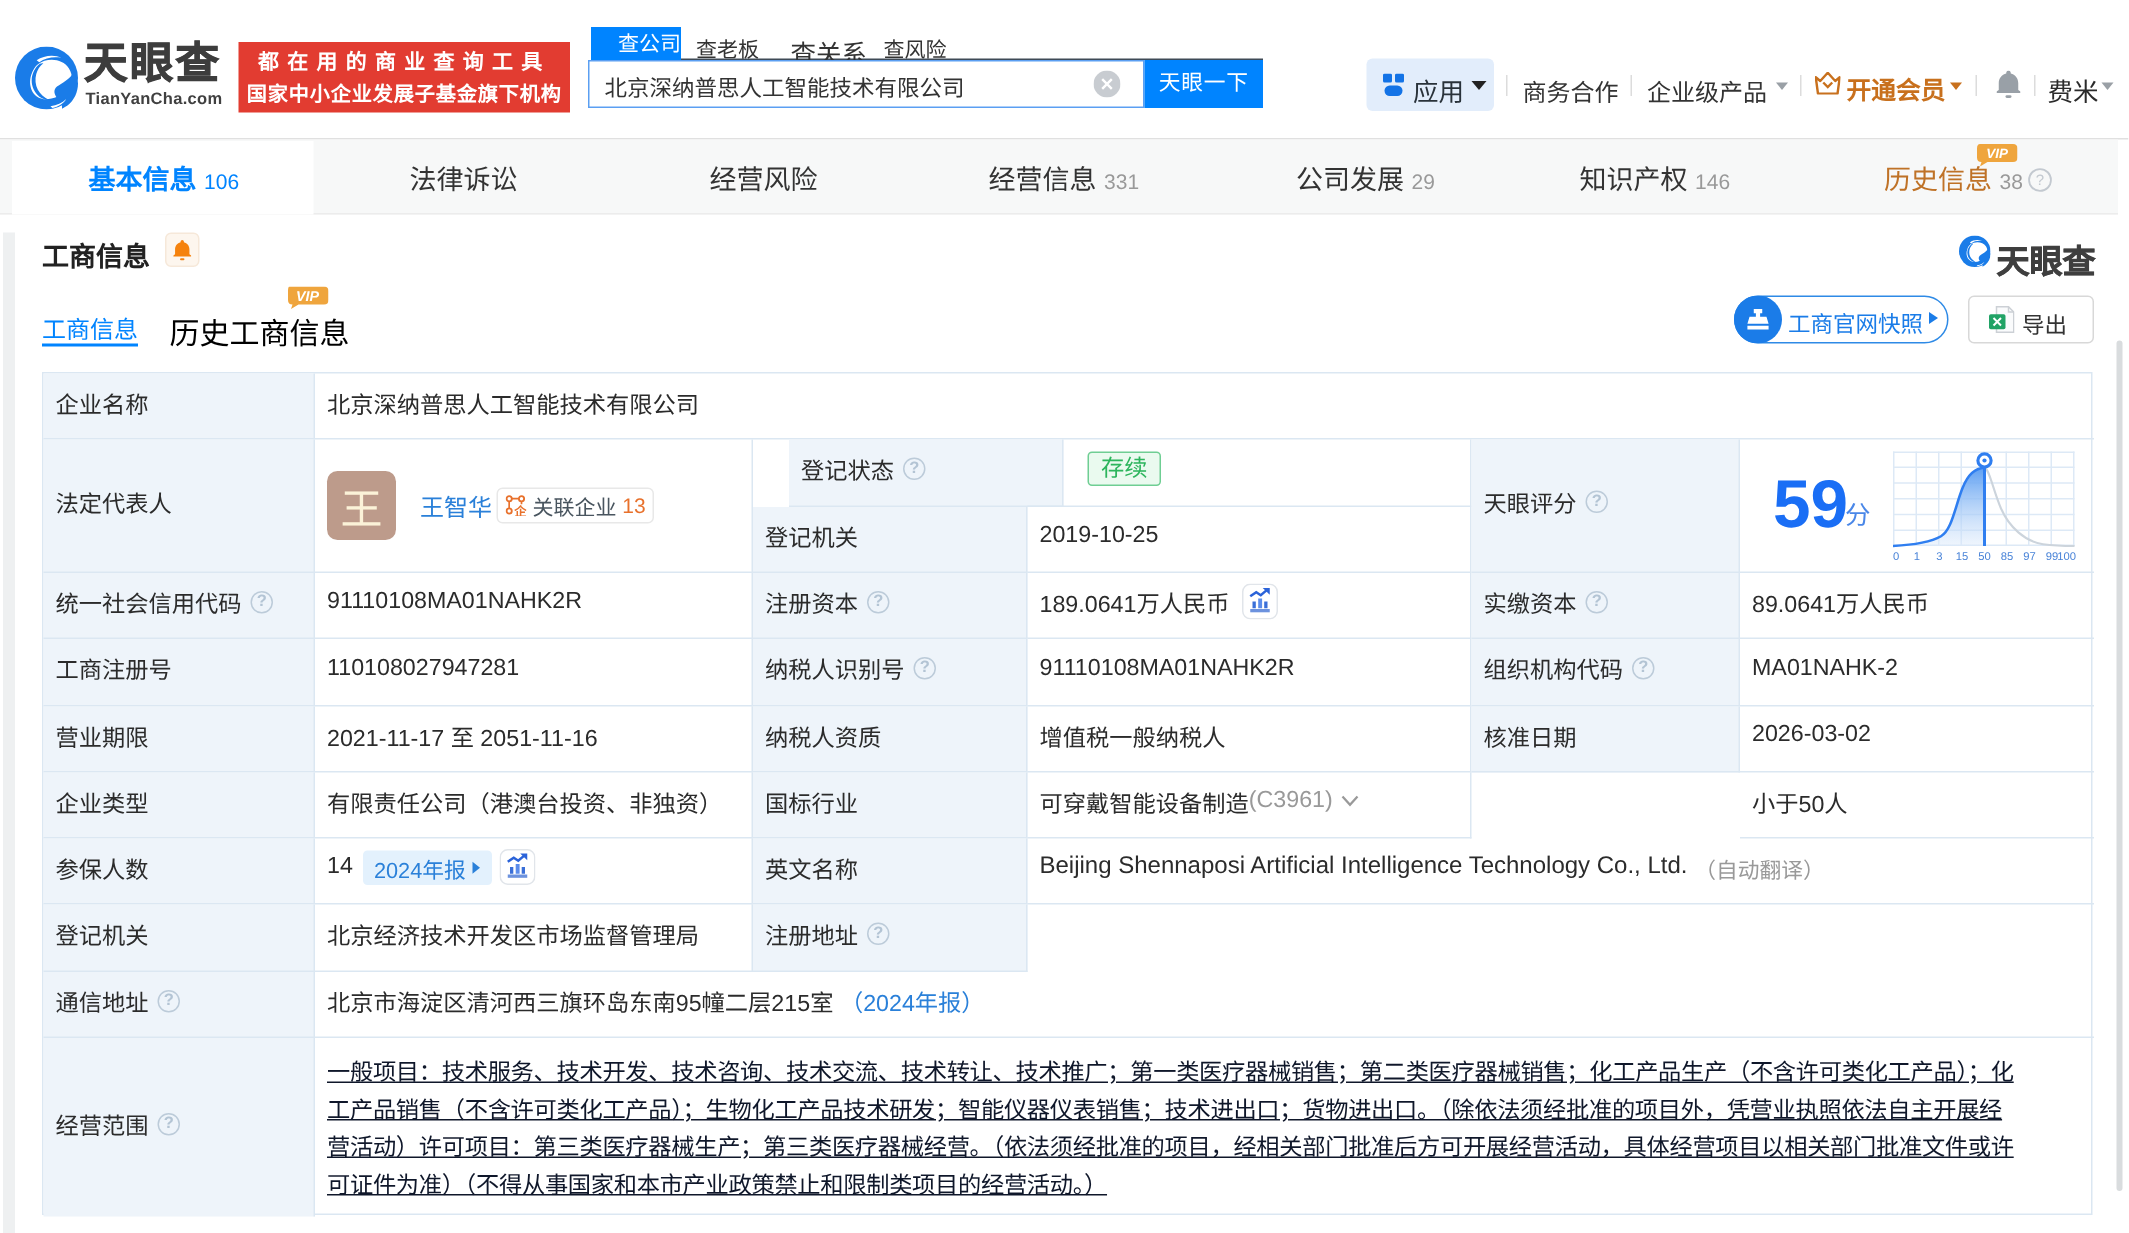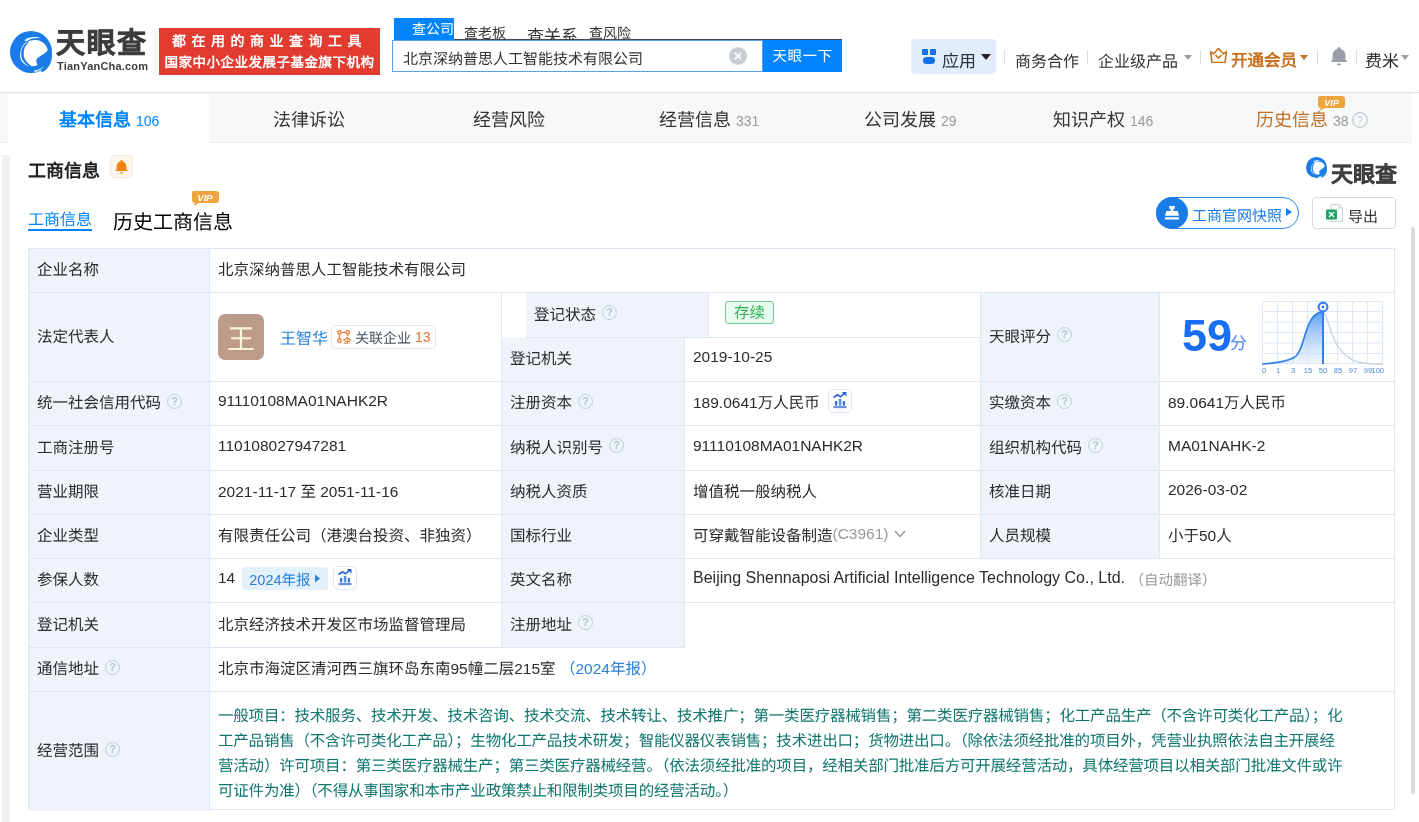--- a/index.html
+++ b/index.html
@@ -241,21 +241,20 @@
   <div class="cell" style="left:1131px;top:222px;width:236px;height:44px;border-right:none;">2026-03-02</div>
 
   <div class="cell lbl" style="left:0;top:266px;width:181px;height:44px;">企业类型</div>
   <div class="cell" style="left:181px;top:266px;width:292px;height:44px;">有限责任公司（港澳台投资、非独资）</div>
   <div class="cell lbl" style="left:473px;top:266px;width:183px;height:44px;">国标行业</div>
   <div class="cell" style="left:656px;top:266px;width:296px;height:44px;">可穿戴智能设备制造<span class="gray">(C3961)</span>
     <svg width="12" height="8" viewBox="0 0 12 8" style="margin-left:5px;">
         <path d="M1,1 L6,6.5 L11,1" fill="none" stroke="#999" stroke-width="1.5"></path>
       </svg>
   </div>
-  <div class="cell lbl" style="left:952px;top:266px;width:179px;height:44px;">人员规模</div>
   <div class="cell" style="left:1131px;top:266px;width:236px;height:44px;border-right:none;">小于50人</div>
 
   <div class="cell lbl" style="left:0;top:310px;width:181px;height:44px;">参保人数</div>
   <div class="cell" style="left:181px;top:310px;width:292px;height:44px;">14
     <span style="margin-left:7px;height:23px;display:inline-flex;align-items:center;background:#e3f1fd;border-radius:3px;padding:0 7px;color:#2a80d9;font-size:14.5px;">2024年报
       <svg width="7" height="9" viewBox="0 0 7 9" style="margin-left:3px;">
           <path d="M1,0.5 L6,4.5 L1,8.5 Z" fill="#2a80d9"></path>
         </svg>
     </span>
     <svg width="24" height="24" viewBox="0 0 24 24" style="margin-left:5px;">
@@ -273,15 +272,15 @@
 
   <div class="cell lbl" style="left:0;top:354px;width:181px;height:45px;">登记机关</div>
   <div class="cell" style="left:181px;top:354px;width:292px;height:45px;">北京经济技术开发区市场监督管理局</div>
   <div class="cell lbl" style="left:473px;top:354px;width:183px;height:45px;">注册地址<span class="q">?</span></div>
 
   <div class="cell lbl" style="left:0;top:399px;width:181px;height:44px;">通信地址<span class="q">?</span></div>
   <div class="cell" style="left:181px;top:399px;width:1186px;height:44px;border-right:none;">北京市海淀区清河西三旗环岛东南95幢二层215室&nbsp;<span class="blue">（2024年报）</span></div>
 
   <div class="cell lbl" style="left:0;top:443px;width:181px;height:119px;border-bottom:none;">经营范围<span class="q">?</span></div>
   <div class="cell" style="left:181px;top:443px;width:1186px;height:119px;border-right:none;border-bottom:none;padding-bottom:0;padding-top:3px;">
-    <div class="nowrap" style="font-size:15.5px;line-height:25px;letter-spacing:-0.2px;color:#0f766e;">一般项目：技术服务、技术开发、技术咨询、技术交流、技术转让、技术推广；第一类医疗器械销售；第二类医疗器械销售；化工产品生产（不含许可类化工产品）；化<br>工产品销售（不含许可类化工产品）；生物化工产品技术研发；智能仪器仪表销售；技术进出口；货物进出口。（除依法须经批准的项目外，凭营业执照依法自主开展经<br>营活动）许可项目：第三类医疗器械生产；第三类医疗器械经营。（依法须经批准的项目，经相关部门批准后方可开展经营活动，具体经营项目以相关部门批准文件或许<br>可证件为准）（不得从事国家和本市产业政策禁止和限制类项目的经营活动。）</div>
+    <div class="nowrap" style="font-size:15.5px;line-height:25px;letter-spacing:-0.2px;color:#0f172a;text-decoration:underline;">一般项目：技术服务、技术开发、技术咨询、技术交流、技术转让、技术推广；第一类医疗器械销售；第二类医疗器械销售；化工产品生产（不含许可类化工产品）；化<br>工产品销售（不含许可类化工产品）；生物化工产品技术研发；智能仪器仪表销售；技术进出口；货物进出口。（除依法须经批准的项目外，凭营业执照依法自主开展经<br>营活动）许可项目：第三类医疗器械生产；第三类医疗器械经营。（依法须经批准的项目，经相关部门批准后方可开展经营活动，具体经营项目以相关部门批准文件或许<br>可证件为准）（不得从事国家和本市产业政策禁止和限制类项目的经营活动。）</div>
   </div>
 </div>
 
 </body></html>

